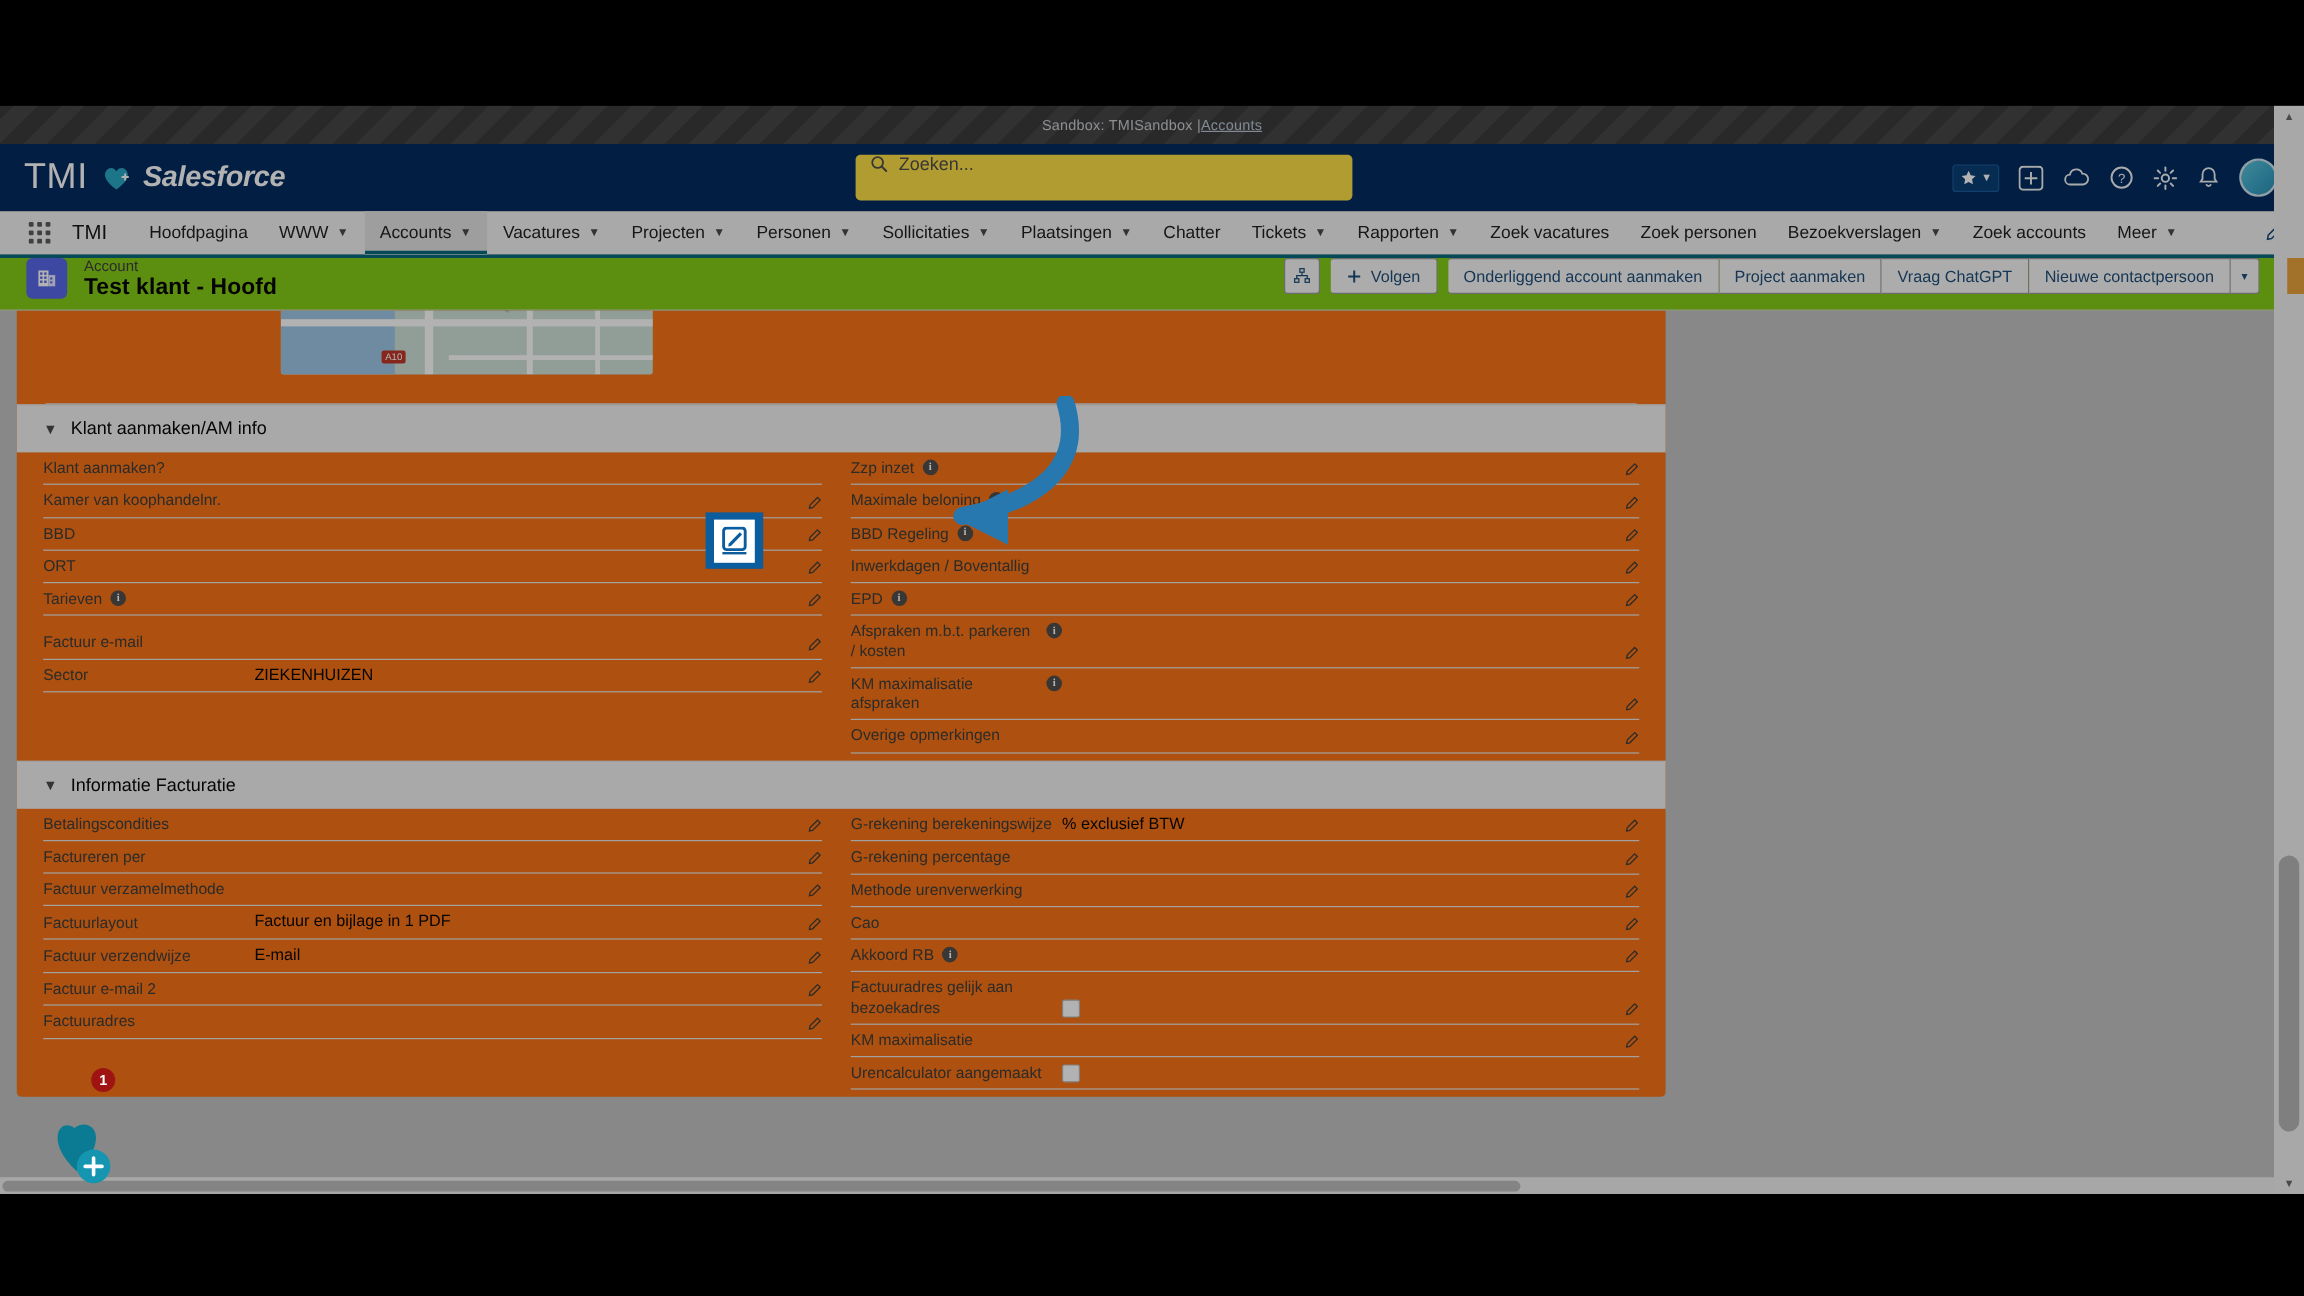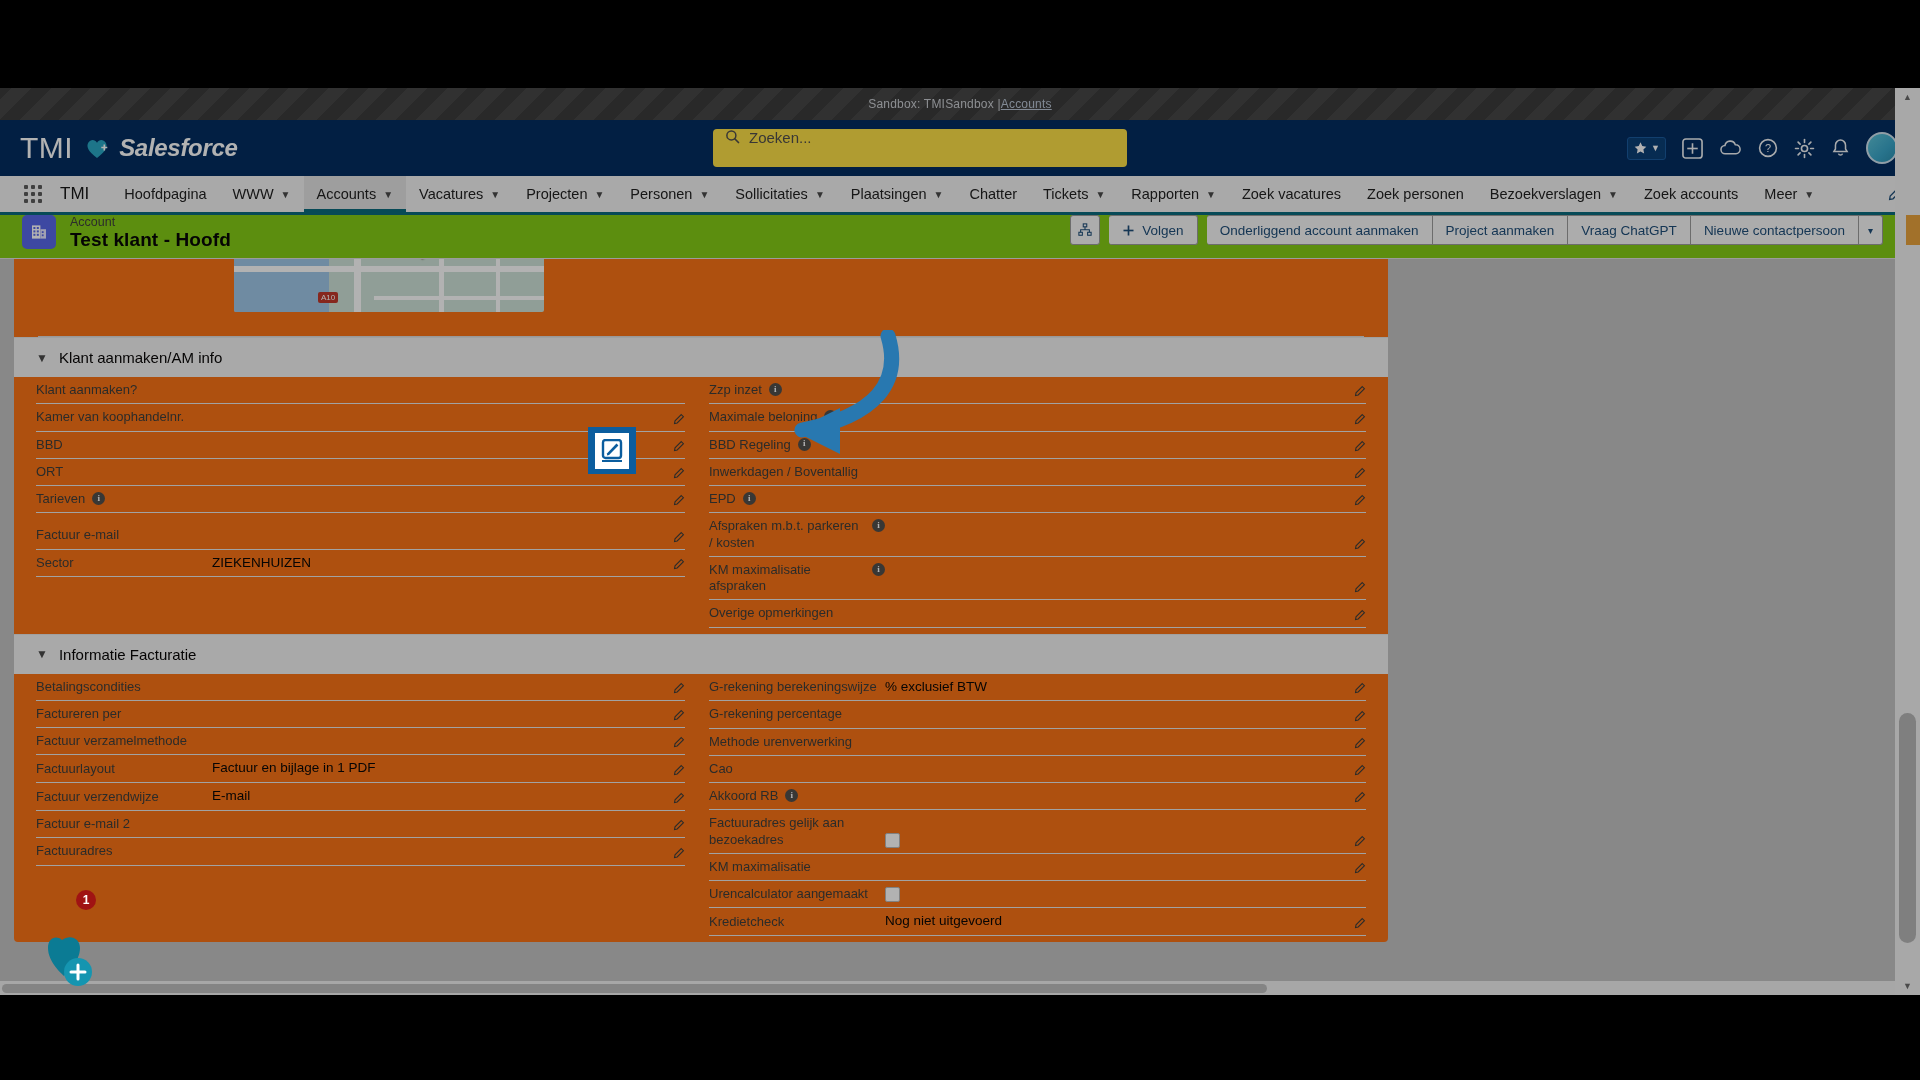--- a/index.html
+++ b/index.html
@@ -756,29 +756,20 @@
           </div>
 
           <div class="frow">
             <div class="flabel">Urencalculator aangemaakt</div>
             <div class="fvalue">
               <span class="chk"></span>
             </div>
             <div class="fpencil"></div>
           </div>
 
-          <div class="frow">
-            <div class="flabel">Kredietcheck</div>
-            <div class="fvalue">Nog niet uitgevoerd</div>
-            <div class="fpencil">
-              <svg width="13" height="13" viewBox="0 0 16 16">
-                  <path d="M11.4 1.9 l2.7 2.7 -7.7 7.7 -3.3 .6 .6-3.3 z" fill="none" stroke="#3e3e3c" stroke-width="1.3"></path>
-                </svg>
-            </div>
-          </div>
         </div>
       </div>
 
     </div>
 
     <div class="chatbubble">
       <svg width="70" height="64" viewBox="0 0 70 64">
         <path d="M20 8 C28 2 38 6 38 16 C38 30 24 42 22 44 C20 42 6 30 6 16 C6 6 14 3 20 8 Z" fill="#0b7b94"></path>
         <circle cx="36" cy="40" r="14" fill="#1595b0"></circle>
         <g stroke="#fff" stroke-width="3" stroke-linecap="round">

